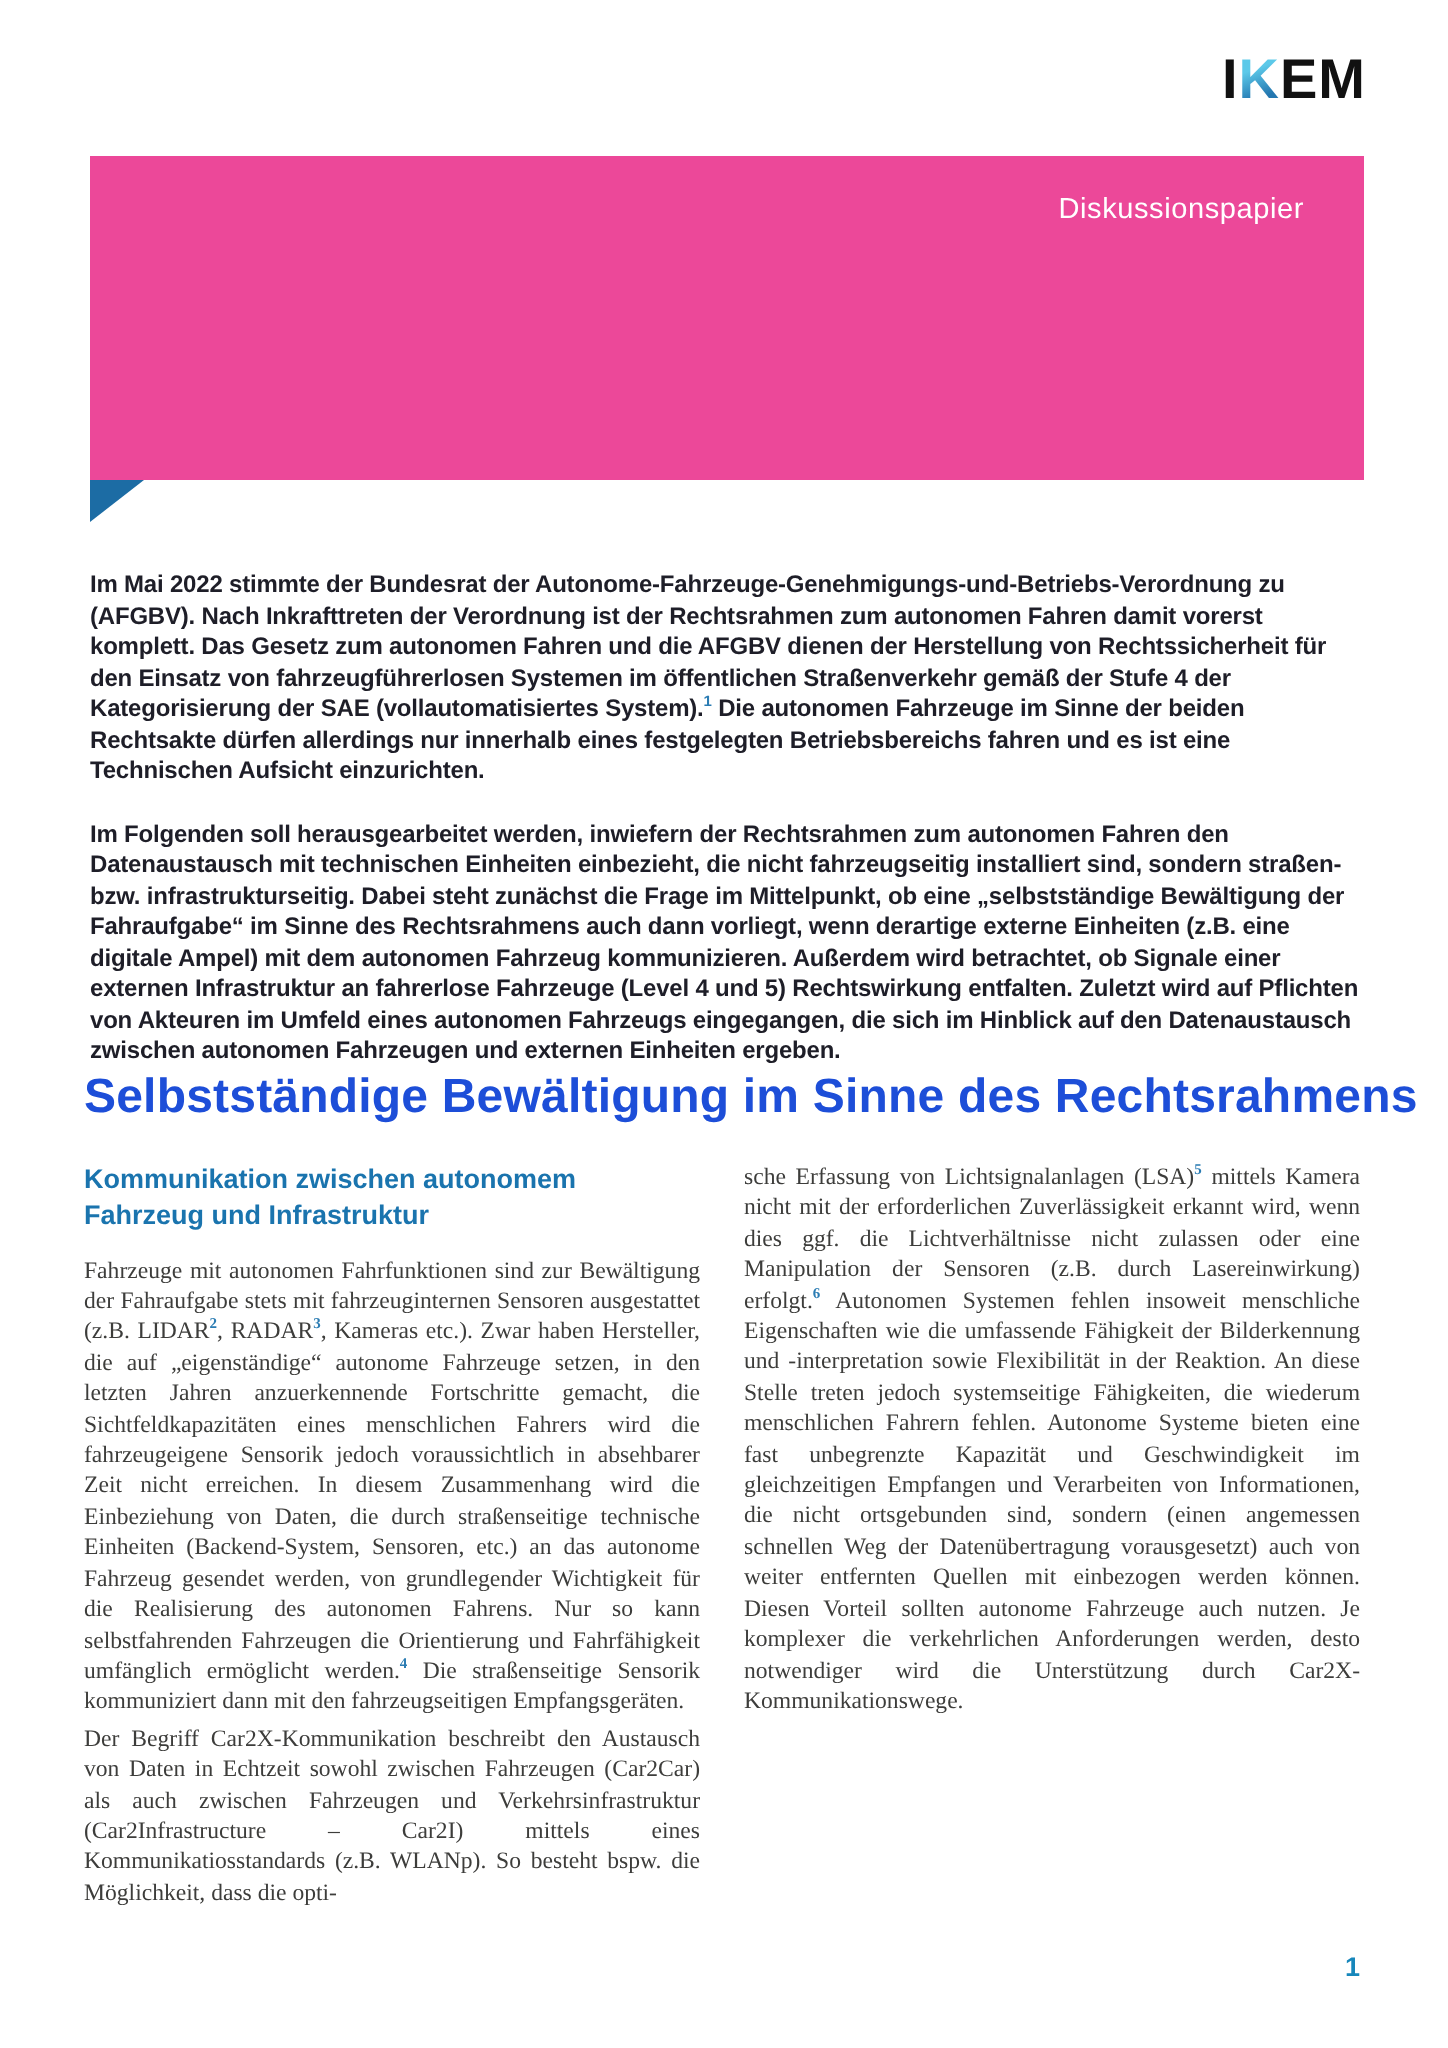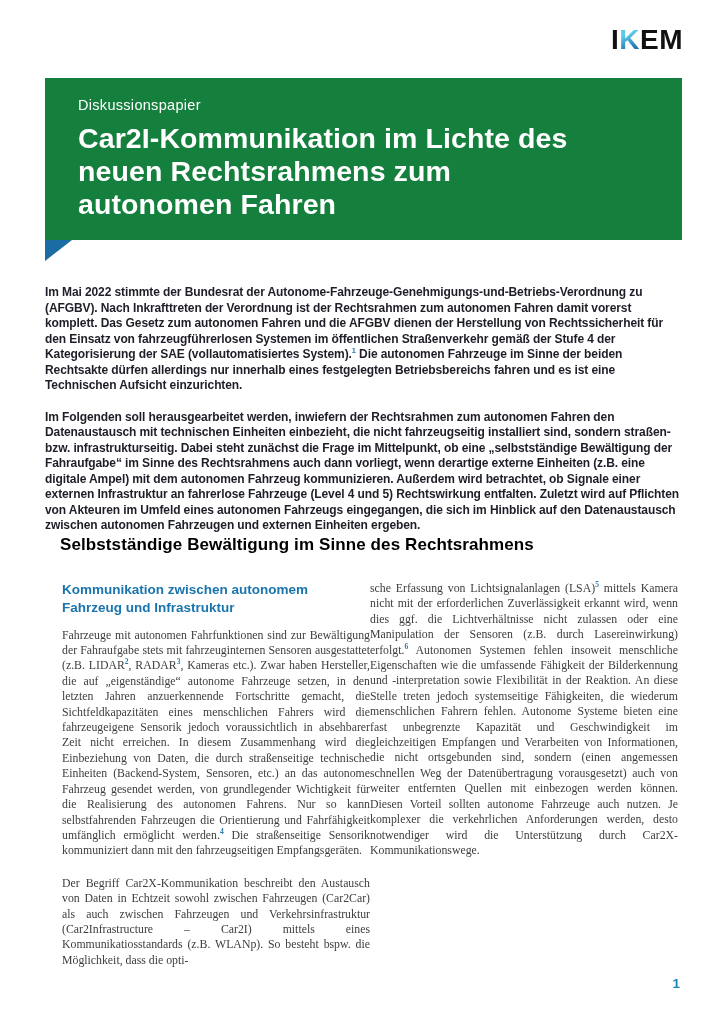--- a/index.html
+++ b/index.html
@@ -15,21 +15,21 @@
     margin-left:16px;
   }
   .logo .k{
     background:linear-gradient(160deg,#5cc9e9 35%,#2477b0 75%);
     -webkit-background-clip:text;background-clip:text;
     -webkit-text-fill-color:transparent;color:#2f9cc9;
   }
   
   .banner{
     position:absolute;left:45px;top:78px;width:637px;height:162px;
-    background:#15803d;box-sizing:border-box;padding:19px 30px 0 33px;
+    background:#ec4899;box-sizing:border-box;padding:19px 30px 0 33px;text-align:right;
   }
   .banner-kicker{
     color:#ffffff;font-size:14.5px;font-weight:400;letter-spacing:.3px;
   }
   .banner-title{
     margin-top:9px;width:505px;
     color:#ffffff;font-size:28.5px;line-height:1.16;font-weight:700;letter-spacing:.1px;
   }
   .corner{
     position:absolute;left:45px;top:240px;width:27px;height:21px;
@@ -38,57 +38,56 @@
   
   .intro{
     position:absolute;left:45px;top:285px;width:640px;
     font-weight:700;font-size:12px;line-height:15.5px;letter-spacing:-.1px;
     color:#1e1e28;
   }
   .intro p{margin:0;}
   .intro p + p{margin-top:16px;}
   
   .section-title{
-    position:absolute;left:60px;top:535px;
-    color:#000000;font-size:17px;font-weight:700;letter-spacing:.1px;
+    position:absolute;left:42px;top:535px;
+    color:#1d4ed8;font-size:24px;font-weight:700;letter-spacing:.1px;
   }
   .columns{
-    position:absolute;left:62px;top:581px;width:638px;
-    display:flex;
+    position:absolute;left:42px;top:581px;width:638px;
+    display:flex;gap:22px;
   }
   .col{width:308px;box-sizing:border-box;}
   .col-sub{
     color:#1a74ae;font-size:13.5px;font-weight:700;line-height:1.32;
     margin:0 0 11px 0;letter-spacing:0;
   }
   .col-sub.inner{margin:18px 0 11px 0;}
   .body-text{
     font-family:"Liberation Serif",serif;
     font-size:11.8px;line-height:15.4px;color:#3d3d3b;
     text-align:justify;margin:0;
   }
-  .body-text + .body-text{margin-top:17px;}
+  .body-text + .body-text{margin-top:3px;}
   sup.ref{
     font-size:7.5px;line-height:0;vertical-align:super;
     color:#2b7cb3;font-weight:700;
   }
   
   .page-num{
     position:absolute;right:44px;bottom:33px;
     color:#1787bb;font-size:13.5px;font-weight:700;
   }
 </style>
 </head>
 <body>
 
 <div class="logo"><span>I</span><span class="k">K</span><span>EM</span></div>
 
 <div class="banner">
   <div class="banner-kicker">Diskussionspapier</div>
-  <div class="banner-title">Car2I-Kommunikation im Lichte des neuen Rechtsrahmens zum autonomen Fahren</div>
 </div>
 <div class="corner"></div>
 
 <div class="intro">
   <p><span>Im Mai 2022 stimmte der Bundesrat der Autonome-Fahrzeuge-Genehmigungs-und-Betriebs-Verordnung zu (AFGBV). Nach Inkrafttreten der Verordnung ist der Rechtsrahmen zum autonomen Fahren damit vorerst komplett. Das Gesetz zum autonomen Fahren und die AFGBV dienen der Herstellung von Rechtssicherheit für den Einsatz von fahrzeugführerlosen Systemen im öffentlichen Straßenverkehr gemäß der Stufe 4 der Kategorisierung der SAE (vollautomatisiertes System).</span><sup class="ref">1</sup><span> Die autonomen Fahrzeuge im Sinne der beiden Rechtsakte dürfen allerdings nur innerhalb eines festgelegten Betriebsbereichs fahren und es ist eine Technischen Aufsicht einzurichten.</span></p>
   <p>Im Folgenden soll herausgearbeitet werden, inwiefern der Rechtsrahmen zum autonomen Fahren den Datenaustausch mit technischen Einheiten einbezieht, die nicht fahrzeugseitig installiert sind, sondern straßen- bzw. infrastrukturseitig. Dabei steht zunächst die Frage im Mittelpunkt, ob eine „selbstständige Bewältigung der Fahraufgabe“ im Sinne des Rechtsrahmens auch dann vorliegt, wenn derartige externe Einheiten (z.B. eine digitale Ampel) mit dem autonomen Fahrzeug kommunizieren. Außerdem wird betrachtet, ob Signale einer externen Infrastruktur an fahrerlose Fahrzeuge (Level 4 und 5) Rechtswirkung entfalten. Zuletzt wird auf Pflichten von Akteuren im Umfeld eines autonomen Fahrzeugs eingegangen, die sich im Hinblick auf den Datenaustausch zwischen autonomen Fahrzeugen und externen Einheiten ergeben.</p>
 </div>
 
 <h1 class="section-title" style="margin:0;">Selbstständige Bewältigung im Sinne des Rechtsrahmens</h1>
 

